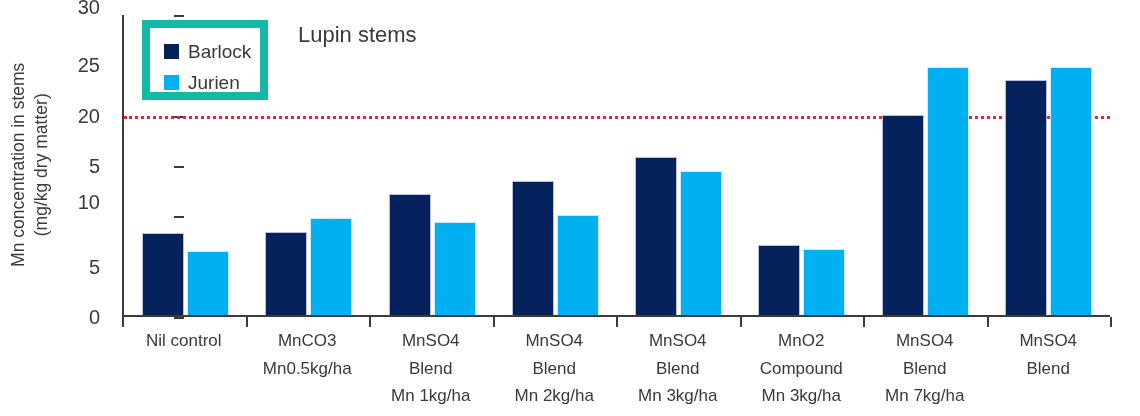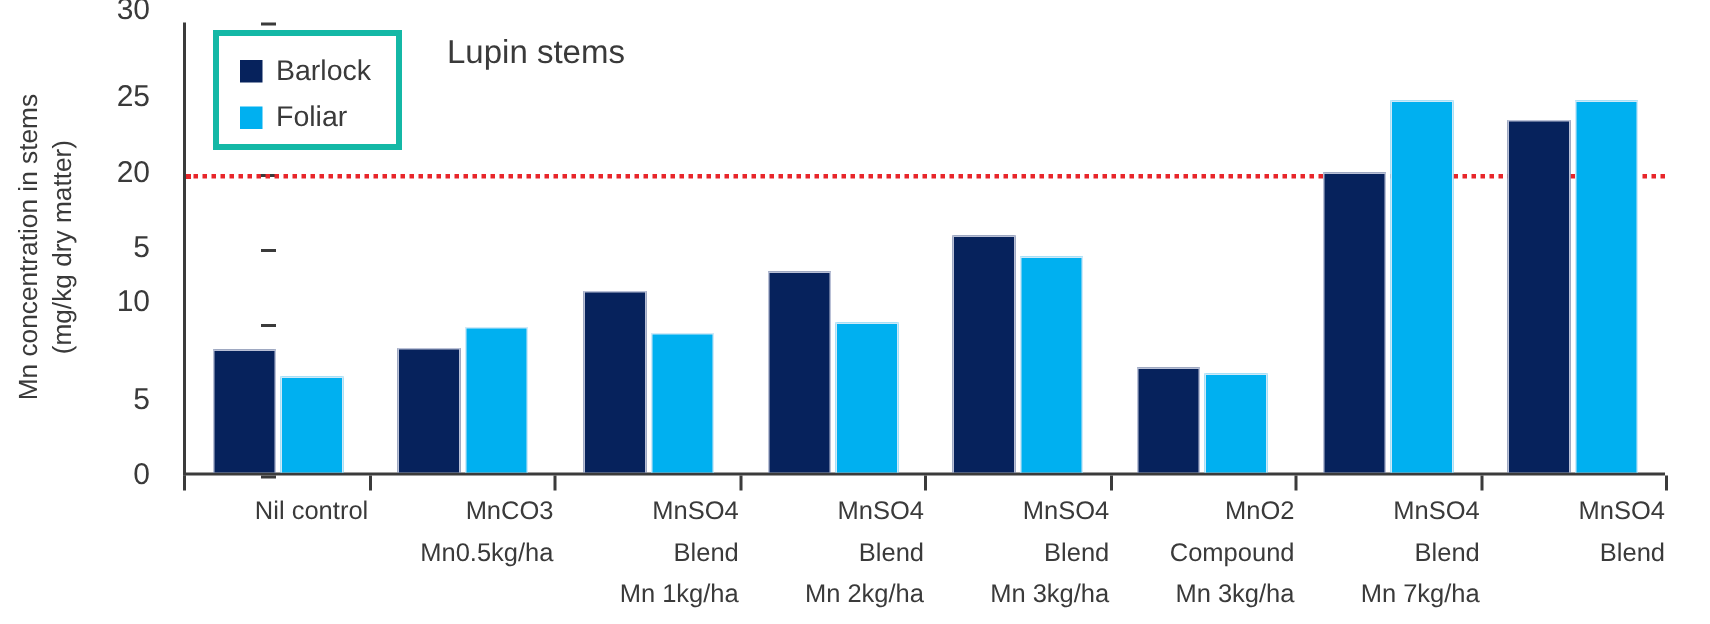--- a/index.html
+++ b/index.html
@@ -133,21 +133,21 @@
   .xlabels {
     position: absolute;
     left: 122px;
     top: 327px;
     width: 988px;
     height: 89px;
     display: flex;
   }
   .xlabel {
     flex: 1 1 0;
-    text-align: right;
+    text-align: center;
     font-size: 17px;
     line-height: 1.62;
     color: #3a3a3a;
   }
   .xlabel span { display: block; white-space: nowrap; }
 
   
   .chart-title {
     position: absolute;
     left: 298px;
@@ -157,21 +157,21 @@
     white-space: nowrap;
   }
 
   
   .legend {
     position: absolute;
     left: 142px;
     top: 20px;
     width: 126px;
     height: 80px;
-    border: 4px solid #14b8a6;
+    border: 8px solid #14b8a6;
     background: #ffffff;
     padding: 8px 0 0 14px;
   }
   .legend-row {
     display: flex;
     align-items: center;
     gap: 9px;
     height: 31px;
   }
   .legend-swatch {
@@ -309,17 +309,17 @@
 
   <div class="chart-title">Lupin stems</div>
 
   <div class="legend" id="legend">
       <div class="legend-row">
         <span class="legend-swatch series-a" style="background: rgb(6, 34, 92);"></span>
         <span class="legend-text">Barlock</span>
       </div>
       <div class="legend-row">
         <span class="legend-swatch series-b" style="background: rgb(0, 176, 240);"></span>
-        <span class="legend-text">Foliar</span>
+        <span class="legend-text">Jurien</span>
       </div>
     </div>
 
 </div>
 
 </body></html>

